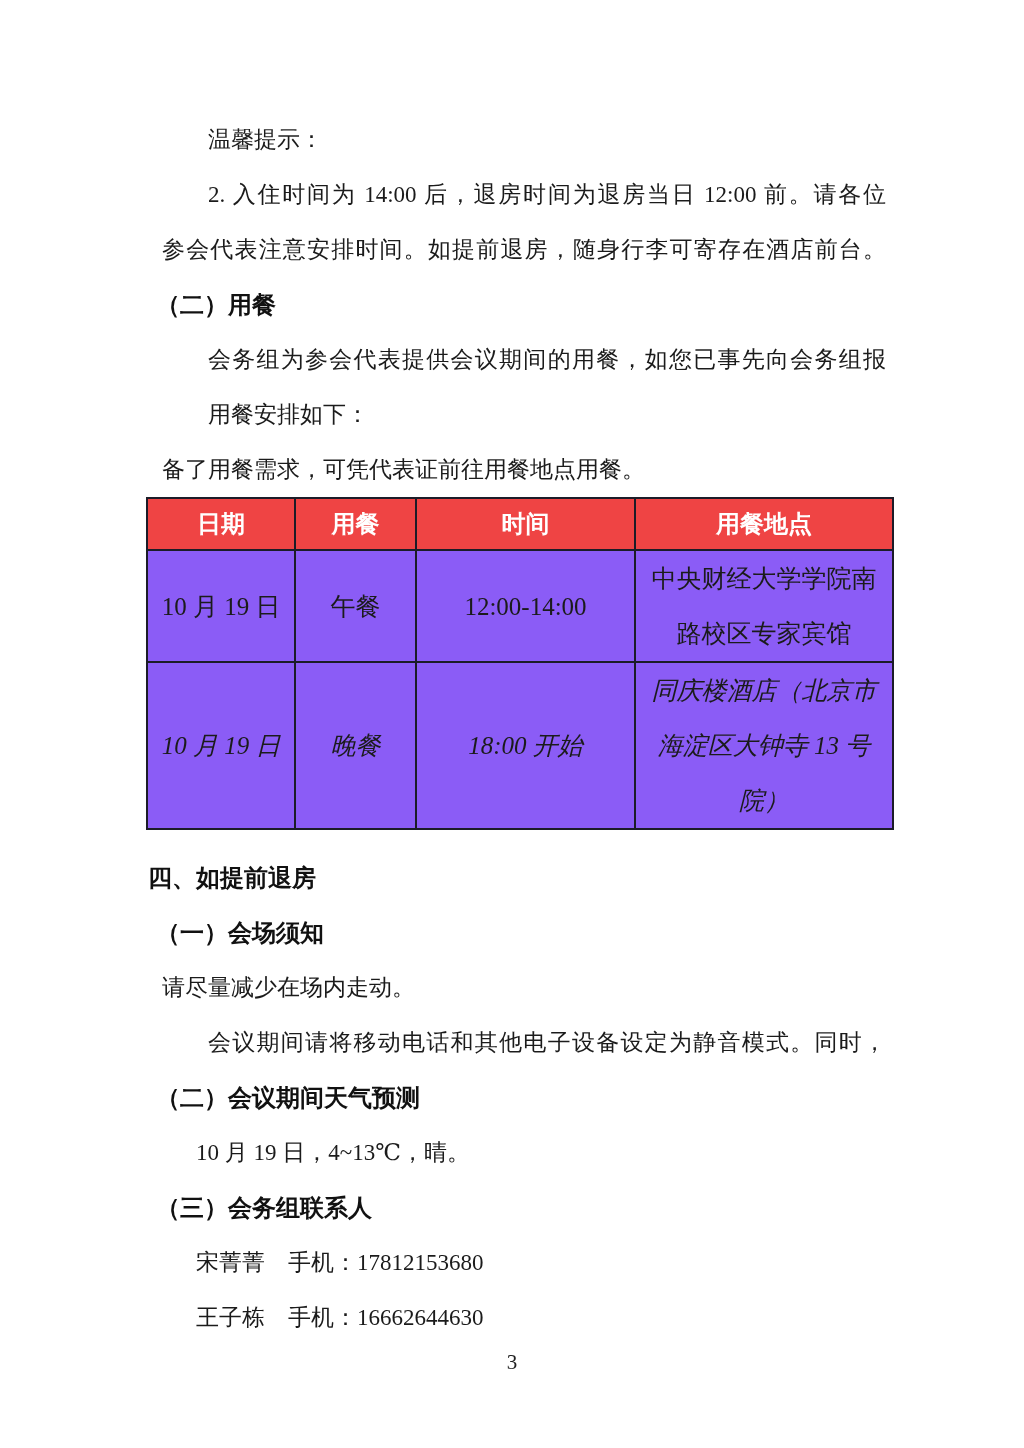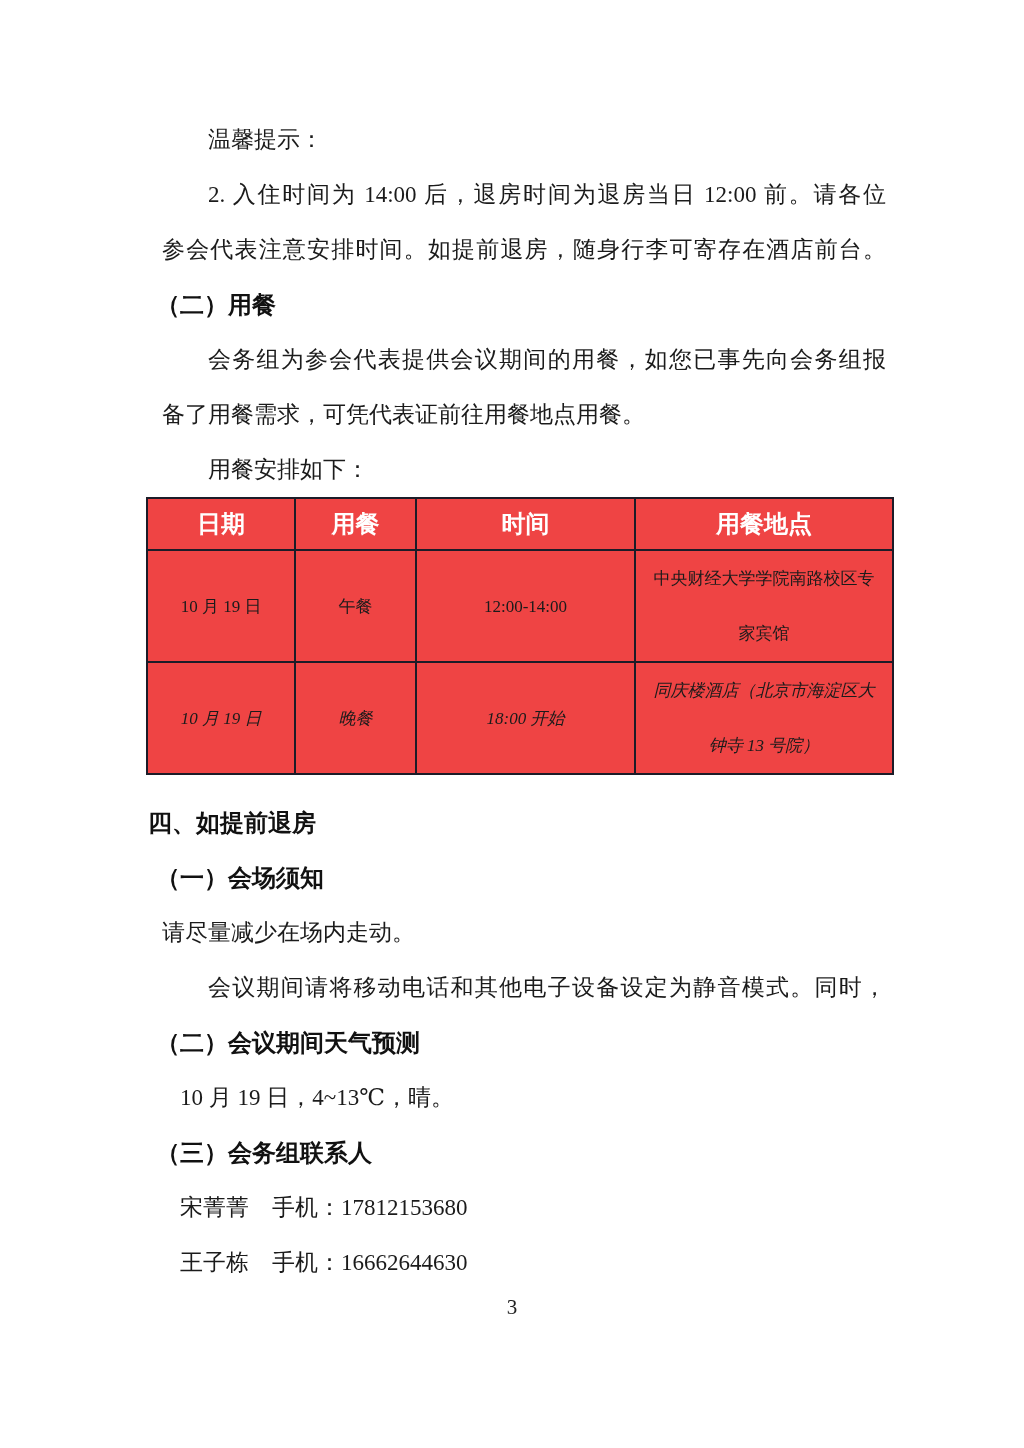--- a/index.html
+++ b/index.html
@@ -44,21 +44,21 @@
     font-family: "Liberation Sans", "DejaVu Sans", sans-serif;
     font-weight: 700;
     font-size: 24px;
     line-height: 55px;
     width: 740px;
     color: #111111;
   }
   .plainline {
     font-size: 23px;
     line-height: 55px;
-    margin-left: 32px;
+    margin-left: 48px;
     width: 706px;
     white-space: nowrap;
   }
   table.meal {
     border-collapse: collapse;
     table-layout: fixed;
     width: 746px;
     margin-left: -2px;
   }
   table.meal col.c1 { width: 148px; }
@@ -72,28 +72,28 @@
     font-weight: 700;
     font-size: 24px;
     height: 52px;
     text-align: center;
     vertical-align: middle;
     border: 2px solid #1c1c28;
     padding: 0;
   }
   table.meal td {
     font-family: "Liberation Serif", "DejaVu Serif", serif;
-    font-size: 17px;
+    font-size: 25px;
     line-height: 55px;
     text-align: center;
     vertical-align: middle;
     border: 2px solid #1c1c28;
     padding: 0 10px;
     color: #1b1b1b;
-    background: #ef4444;
+    background: #8b5cf6;
   }
   table.meal tr.r1 td { height: 112px; }
   table.meal tr.r2 td { height: 110px; font-style: italic; }
   .after-table { margin-top: 20px; }
   .page-number {
     margin-left: -148px;
     margin-right: -130px;
     text-align: center;
     font-size: 21px;
     line-height: 30px;
@@ -108,23 +108,23 @@
 
   <div class="line indent">温馨提示：</div>
 
 
   <div class="line indent jline">2. 入住时间为 14:00 后，退房时间为退房当日 12:00 前。请各位</div>
   <div class="line jline">参会代表注意安排时间。如提前退房，随身行李可寄存在酒店前台。</div>
 
   <div class="heading-sub">（二）用餐</div>
 
   <div class="line indent jline">会务组为参会代表提供会议期间的用餐，如您已事先向会务组报</div>
+  <div class="line indent">用餐安排如下：</div>
+
   <div class="line wrapline">备了用餐需求，可凭代表证前往用餐地点用餐。</div>
-
-  <div class="line indent">用餐安排如下：</div>
 
   <table class="meal">
     <colgroup>
       <col class="c1">
         <col class="c2">
         <col class="c3">
         <col class="c4">
     </colgroup>
     <thead>
       <tr>

